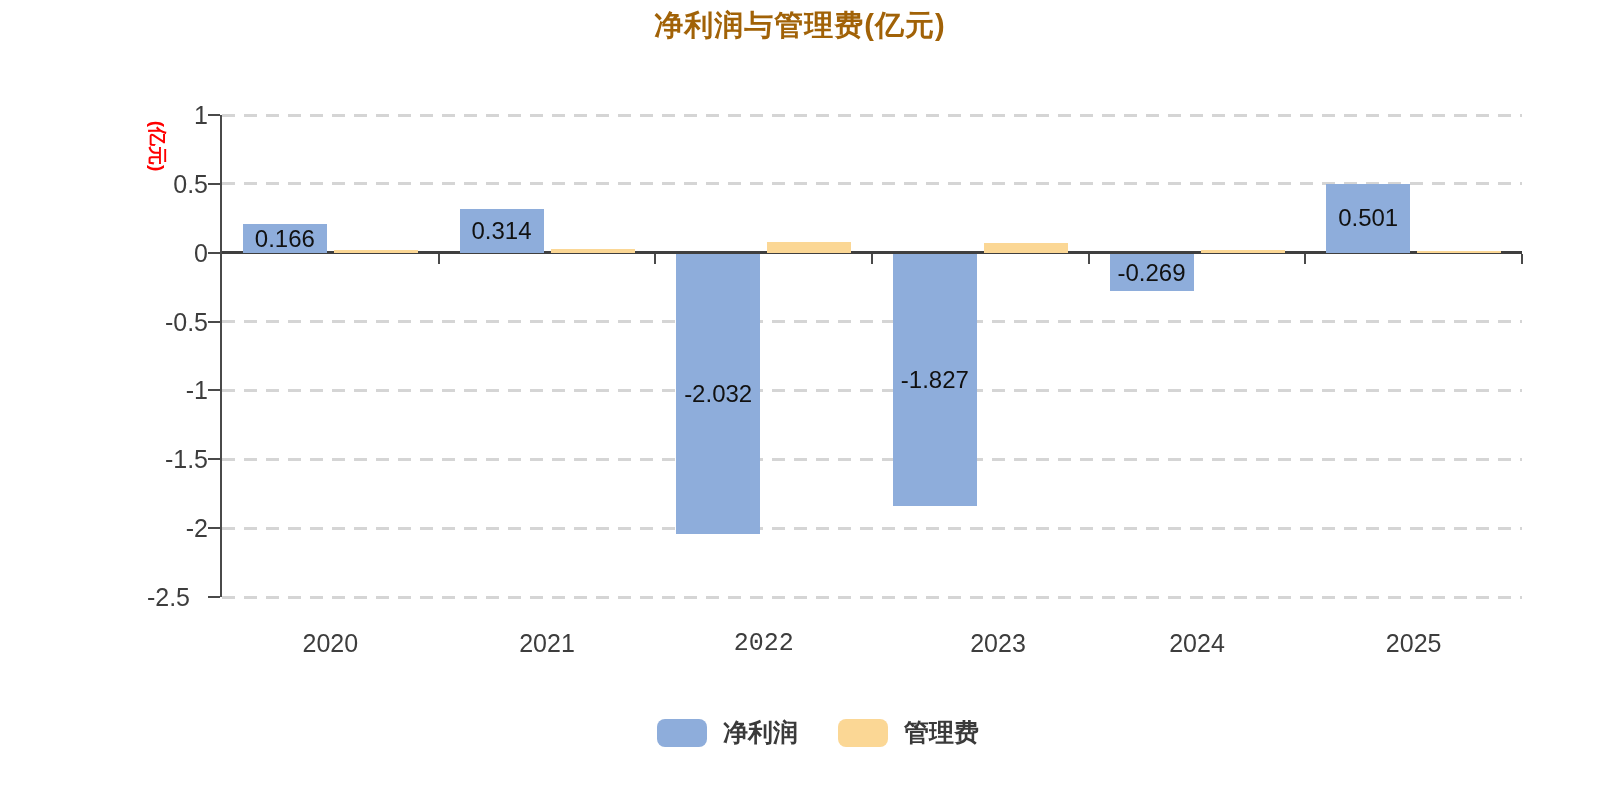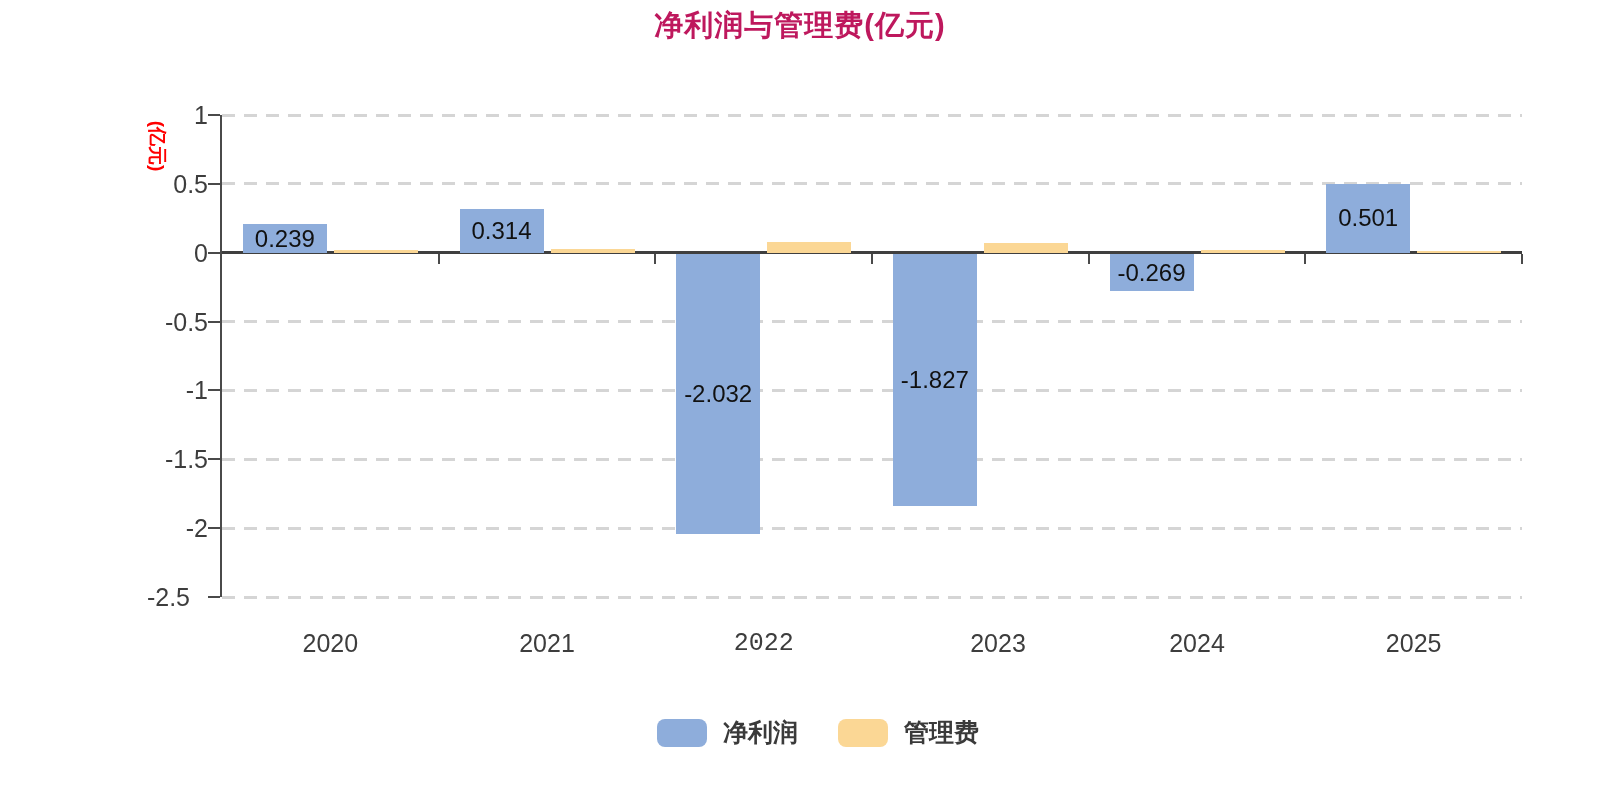--- a/index.html
+++ b/index.html
@@ -3,21 +3,21 @@
 <meta charset="utf-8">
 <style>
   html,body{margin:0;padding:0;}
   body{
     width:1600px;height:800px;background:#ffffff;overflow:hidden;position:relative;
     font-family:"Liberation Sans","DejaVu Sans",sans-serif;
   }
   .chart-root{position:absolute;left:0;top:0;width:1600px;height:800px;}
   .chart-title{
     position:absolute;left:0;top:6px;width:1600px;text-align:center;
-    font-size:29px;font-weight:700;color:#be185d;letter-spacing:1px;
+    font-size:29px;font-weight:700;color:#a16207;letter-spacing:1px;
   }
   .y-unit-label{
     position:absolute;left:157px;top:146px;transform:translate(-50%,-50%) rotate(90deg);
     font-size:19px;font-weight:700;white-space:nowrap;
   }
   .plot{position:absolute;left:222px;top:115px;width:1300px;height:482px;}
   .gridline{
     position:absolute;left:0;width:100%;height:3px;
     background:repeating-linear-gradient(90deg,#d5d5d5 0,#d5d5d5 13px,transparent 13px,transparent 22px);
   }
@@ -71,21 +71,21 @@
         <div class="y-tick" style="left: -14px; top: 274.429px;"></div>
         <div class="gridline" style="top: 342.786px;"></div>
         <div class="y-tick" style="left: -14px; top: 343.286px;"></div>
         <div class="gridline" style="top: 411.643px;"></div>
         <div class="y-tick" style="left: -14px; top: 412.143px;"></div>
         <div class="gridline" style="top: 480.5px;"></div>
         <div class="y-tick" style="left: -14px; top: 481px;"></div>
       </div>
     <div id="bars">
         <div class="bar" style="left: 20.8333px; width: 84px; background: rgb(142, 173, 219); top: 109.483px; height: 28.2314px;"></div>
-        <div class="bar-label" style="left: 62.8333px; top: 123.599px;">0.239</div>
+        <div class="bar-label" style="left: 62.8333px; top: 123.599px;">0.166</div>
         <div class="bar" style="left: 111.833px; width: 84px; background: rgb(251, 215, 149); top: 134.96px; height: 2.75429px;"></div>
         <div class="bar" style="left: 237.5px; width: 84px; background: rgb(142, 173, 219); top: 94.472px; height: 43.2423px;"></div>
         <div class="bar-label" style="left: 279.5px; top: 116.093px;">0.314</div>
         <div class="bar" style="left: 328.5px; width: 84px; background: rgb(251, 215, 149); top: 133.583px; height: 4.13143px;"></div>
         <div class="bar" style="left: 454.167px; width: 84px; background: rgb(142, 173, 219); top: 139.214px; height: 279.835px;"></div>
         <div class="bar-label" style="left: 496.167px; top: 279.132px;">-2.032</div>
         <div class="bar" style="left: 545.167px; width: 84px; background: rgb(251, 215, 149); top: 126.697px; height: 11.0171px;"></div>
         <div class="bar" style="left: 670.833px; width: 84px; background: rgb(142, 173, 219); top: 139.214px; height: 251.604px;"></div>
         <div class="bar-label" style="left: 712.833px; top: 265.016px;">-1.827</div>
         <div class="bar" style="left: 761.833px; width: 84px; background: rgb(251, 215, 149); top: 128.074px; height: 9.64px;"></div>

